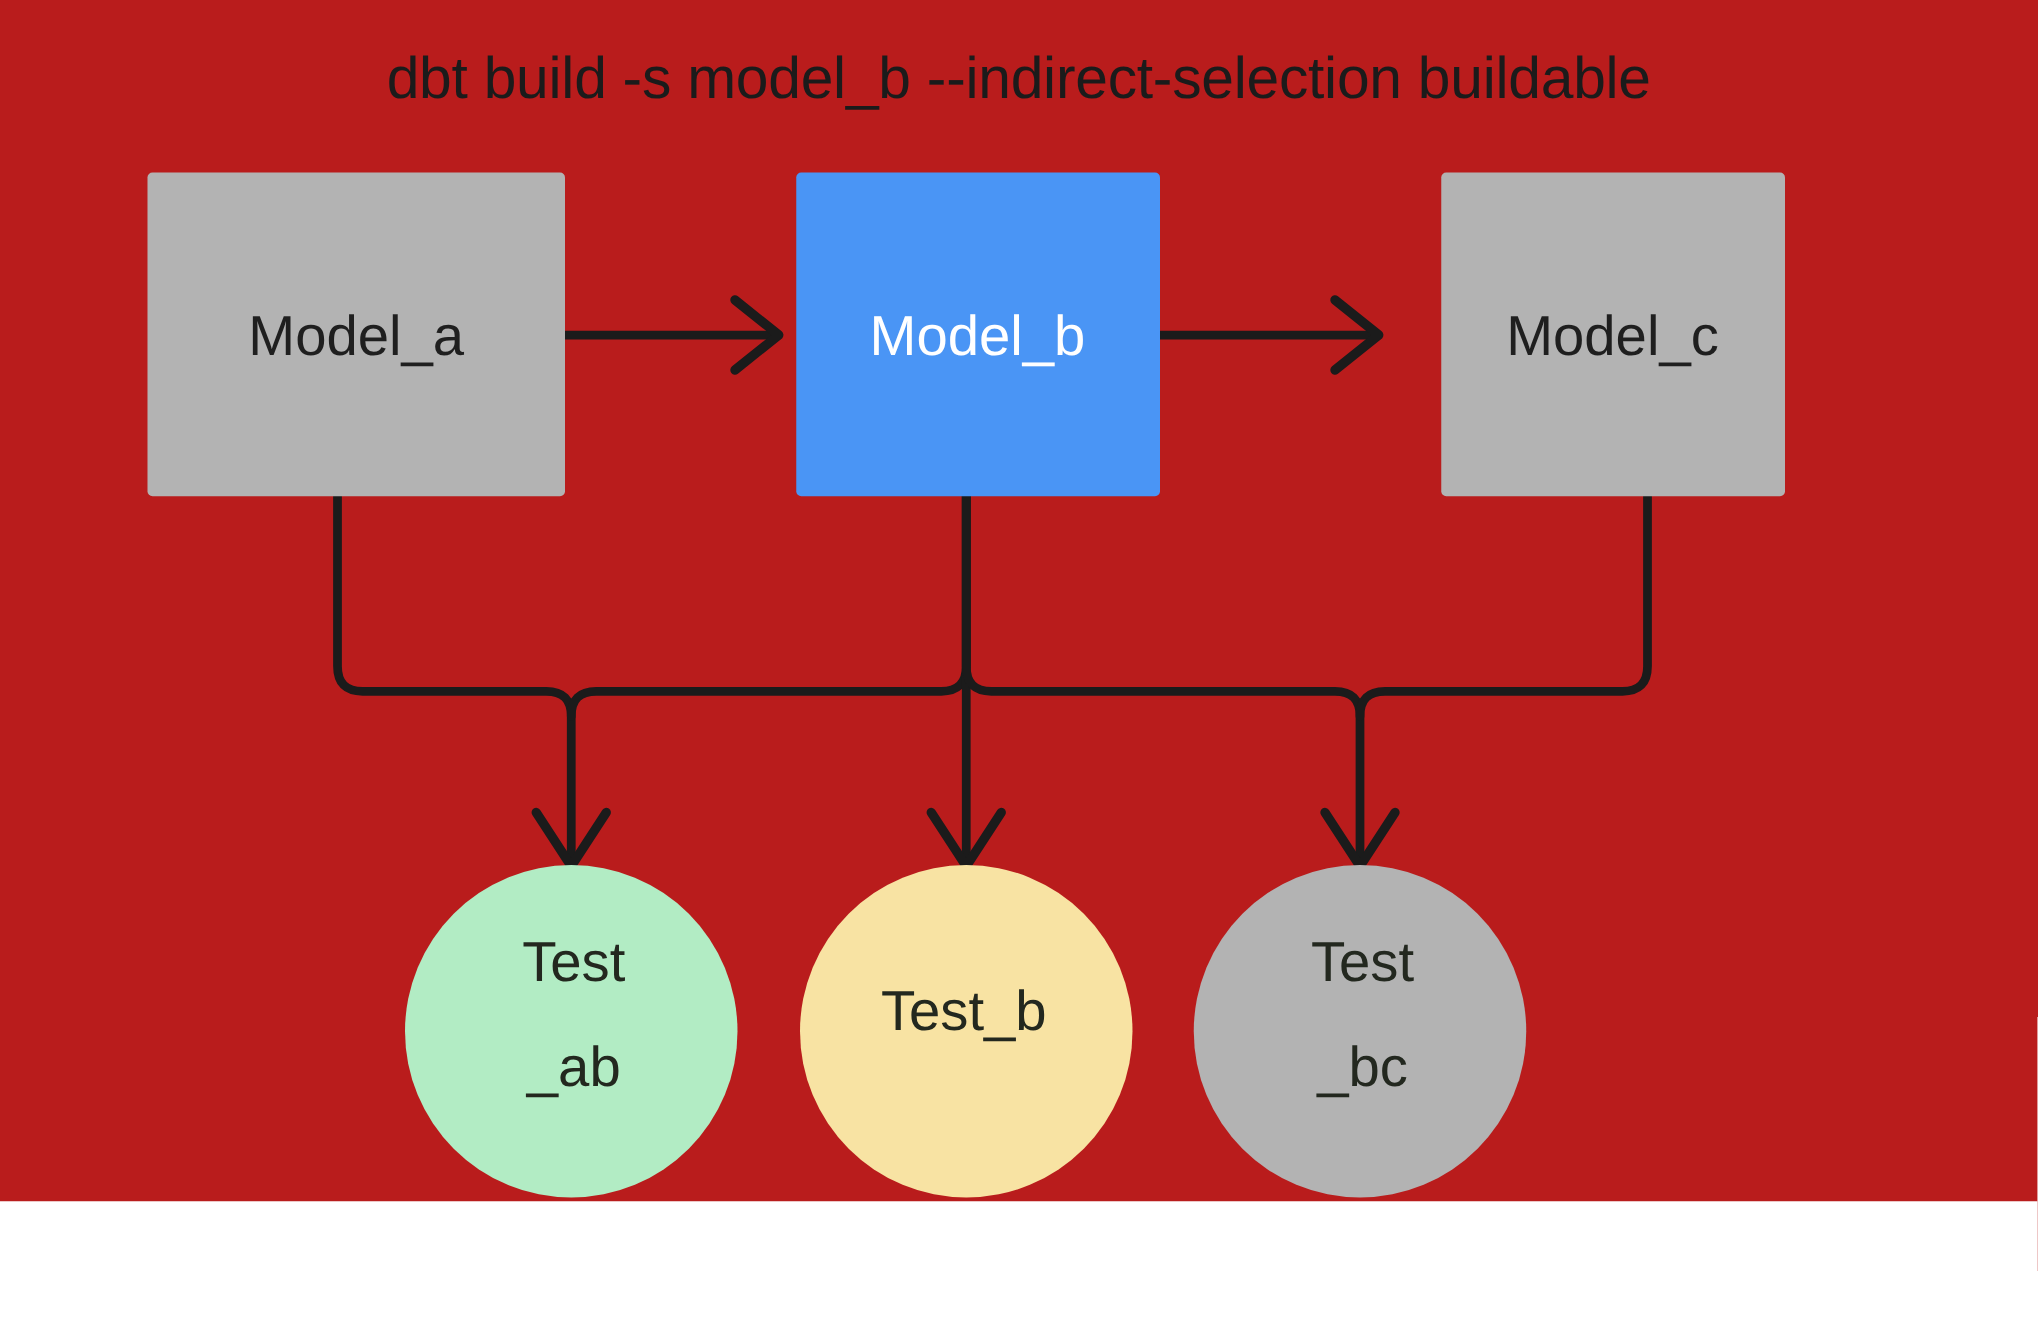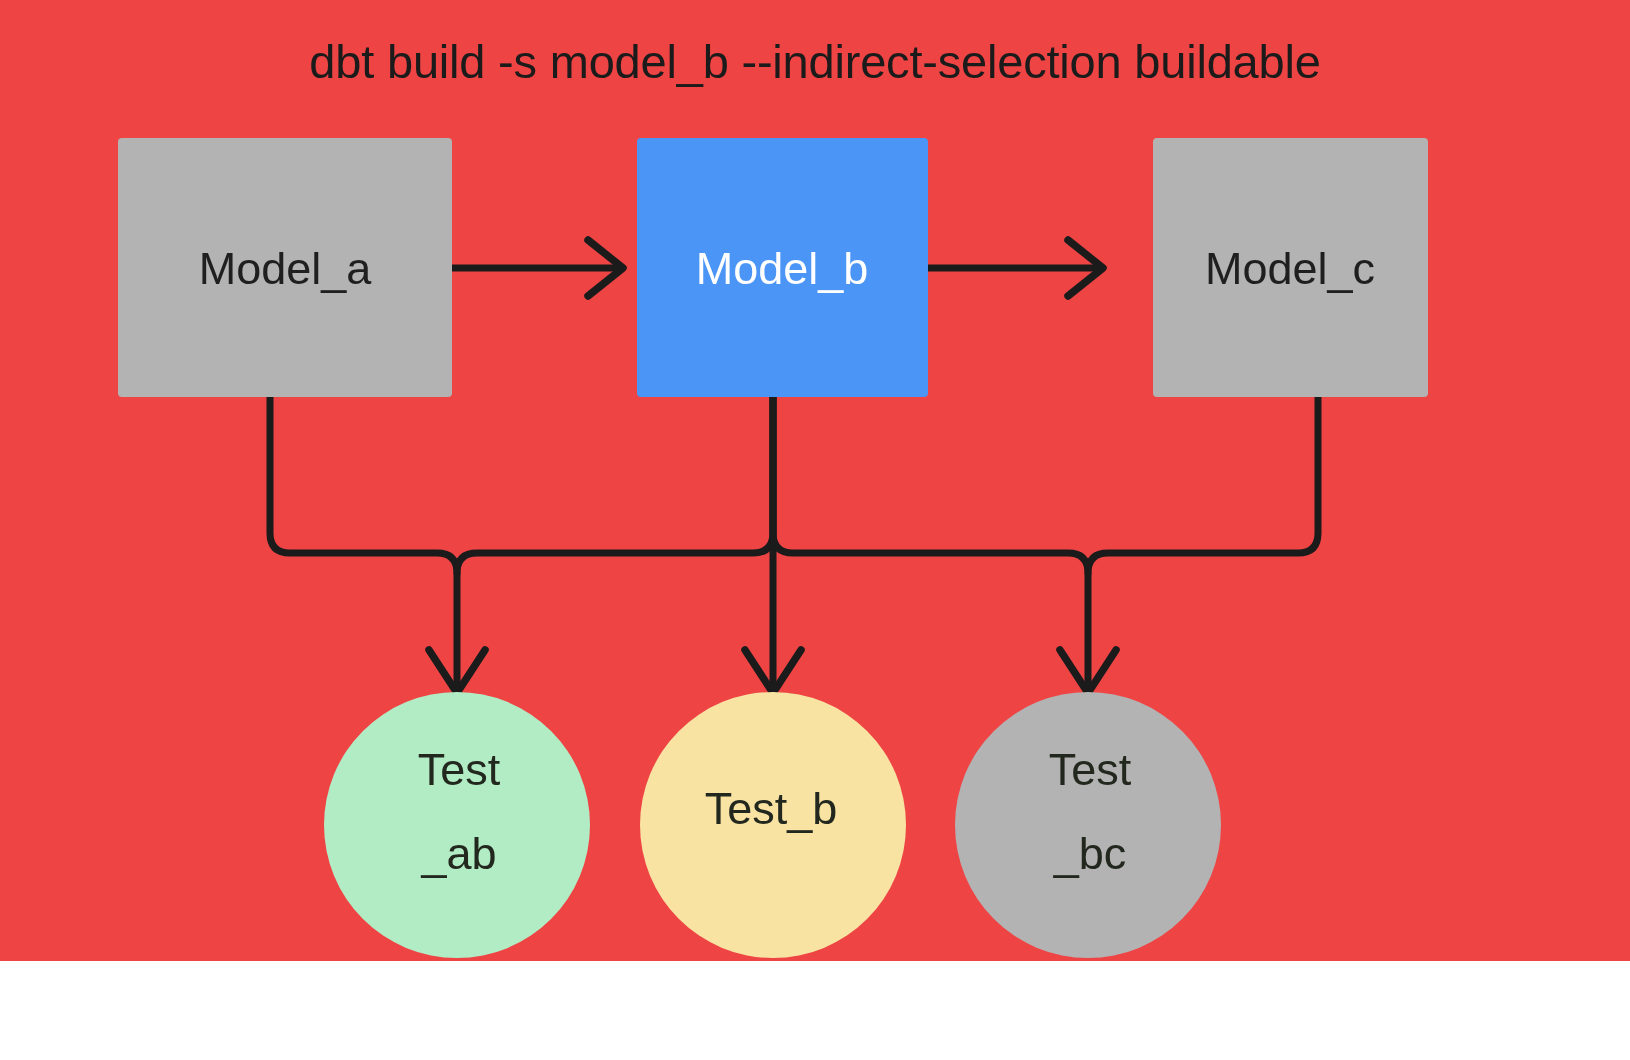--- a/index.html
+++ b/index.html
@@ -10,21 +10,21 @@
   body {
     width: 1630px;
     height: 1060px;
     overflow: hidden;
     font-family: "Liberation Sans", sans-serif;
   }
   #canvas {
     position: relative;
     width: 1630px;
     height: 961px;
-    background: #ef4444;
+    background: #b91c1c;
   }
   #diagram-svg {
     position: absolute;
     inset: 0;
     width: 1630px;
     height: 1060px;
     display: block;
   }
   .title-text {
     font-family: "Liberation Sans", sans-serif;

